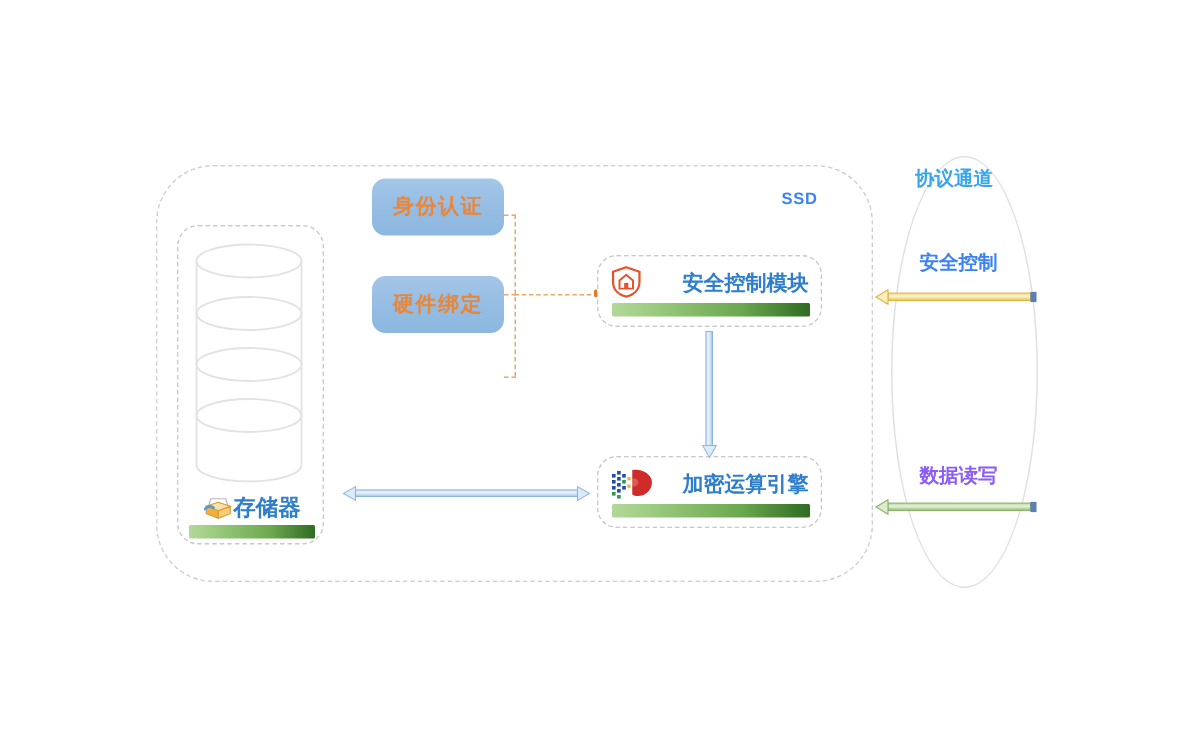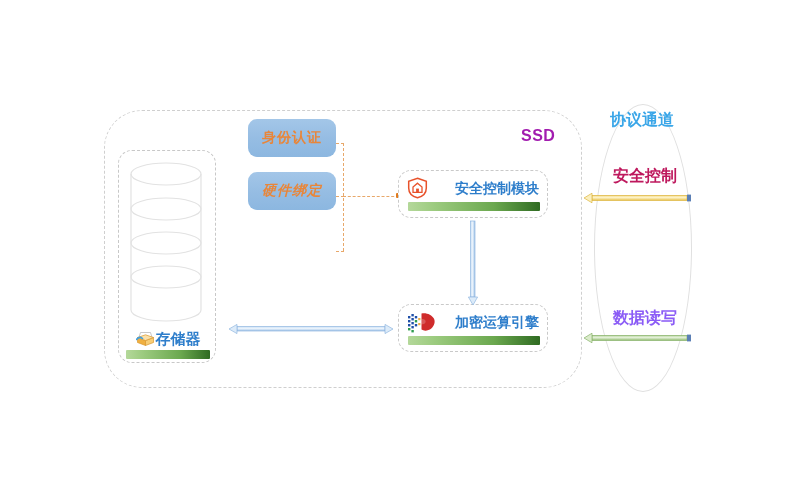--- a/index.html
+++ b/index.html
@@ -26,23 +26,23 @@
     width: 478px;
     height: 278px;
     border: 1px dashed #cfcfcf;
     border-radius: 38px;
     box-sizing: border-box;
   }
   .ssd-label {
     position: absolute;
     left: 521px;
     top: 127px;
-    font-size: 16px;
-    font-weight: bold;
-    color: #a21caf;
+    font-size: 11px;
+    font-weight: bold;
+    color: #3b82f6;
     letter-spacing: .5px;
   }
 
   
   .storage-box {
     position: absolute;
     left: 118px;
     top: 150px;
     width: 98px;
     height: 213px;
@@ -94,21 +94,21 @@
     display: flex;
     align-items: center;
     justify-content: center;
     color: #e8863a;
     font-size: 14px;
     font-weight: bold;
     letter-spacing: 1px;
     box-sizing: border-box;
   }
   .pill-1 { top: 119px; }
-  .pill-2 { top: 172px; font-style: italic; }
+  .pill-2 { top: 184px; }
   .pill-3 { top: 224px; }
 
   
   .bracket-v {
     position: absolute;
     left: 343px;
     top: 143px;
     width: 0;
     height: 108px;
     border-left: 1px dashed #e8a86a;
@@ -179,27 +179,27 @@
     top: 104px;
     width: 98px;
     height: 288px;
     border: 1px solid #e0e0e0;
     border-radius: 50%;
     box-sizing: border-box;
     pointer-events: none;
   }
   .chan-label {
     position: absolute;
-    font-size: 16px;
+    font-size: 13px;
     font-weight: bold;
     white-space: nowrap;
     line-height: 1;
   }
   .chan-title { left: 610px; top: 112px; color: #3aa6e8; }
-  .chan-sec   { left: 613px; top: 168px; color: #be185d; }
+  .chan-sec   { left: 613px; top: 168px; color: #3b82f6; }
   .chan-data  { left: 613px; top: 310px; color: #8b5cf6; }
 </style>
 </head>
 <body>
 
 <div id="canvas">
 
   <div class="ssd-boundary"></div>
   <div class="ssd-label">SSD</div>
 

